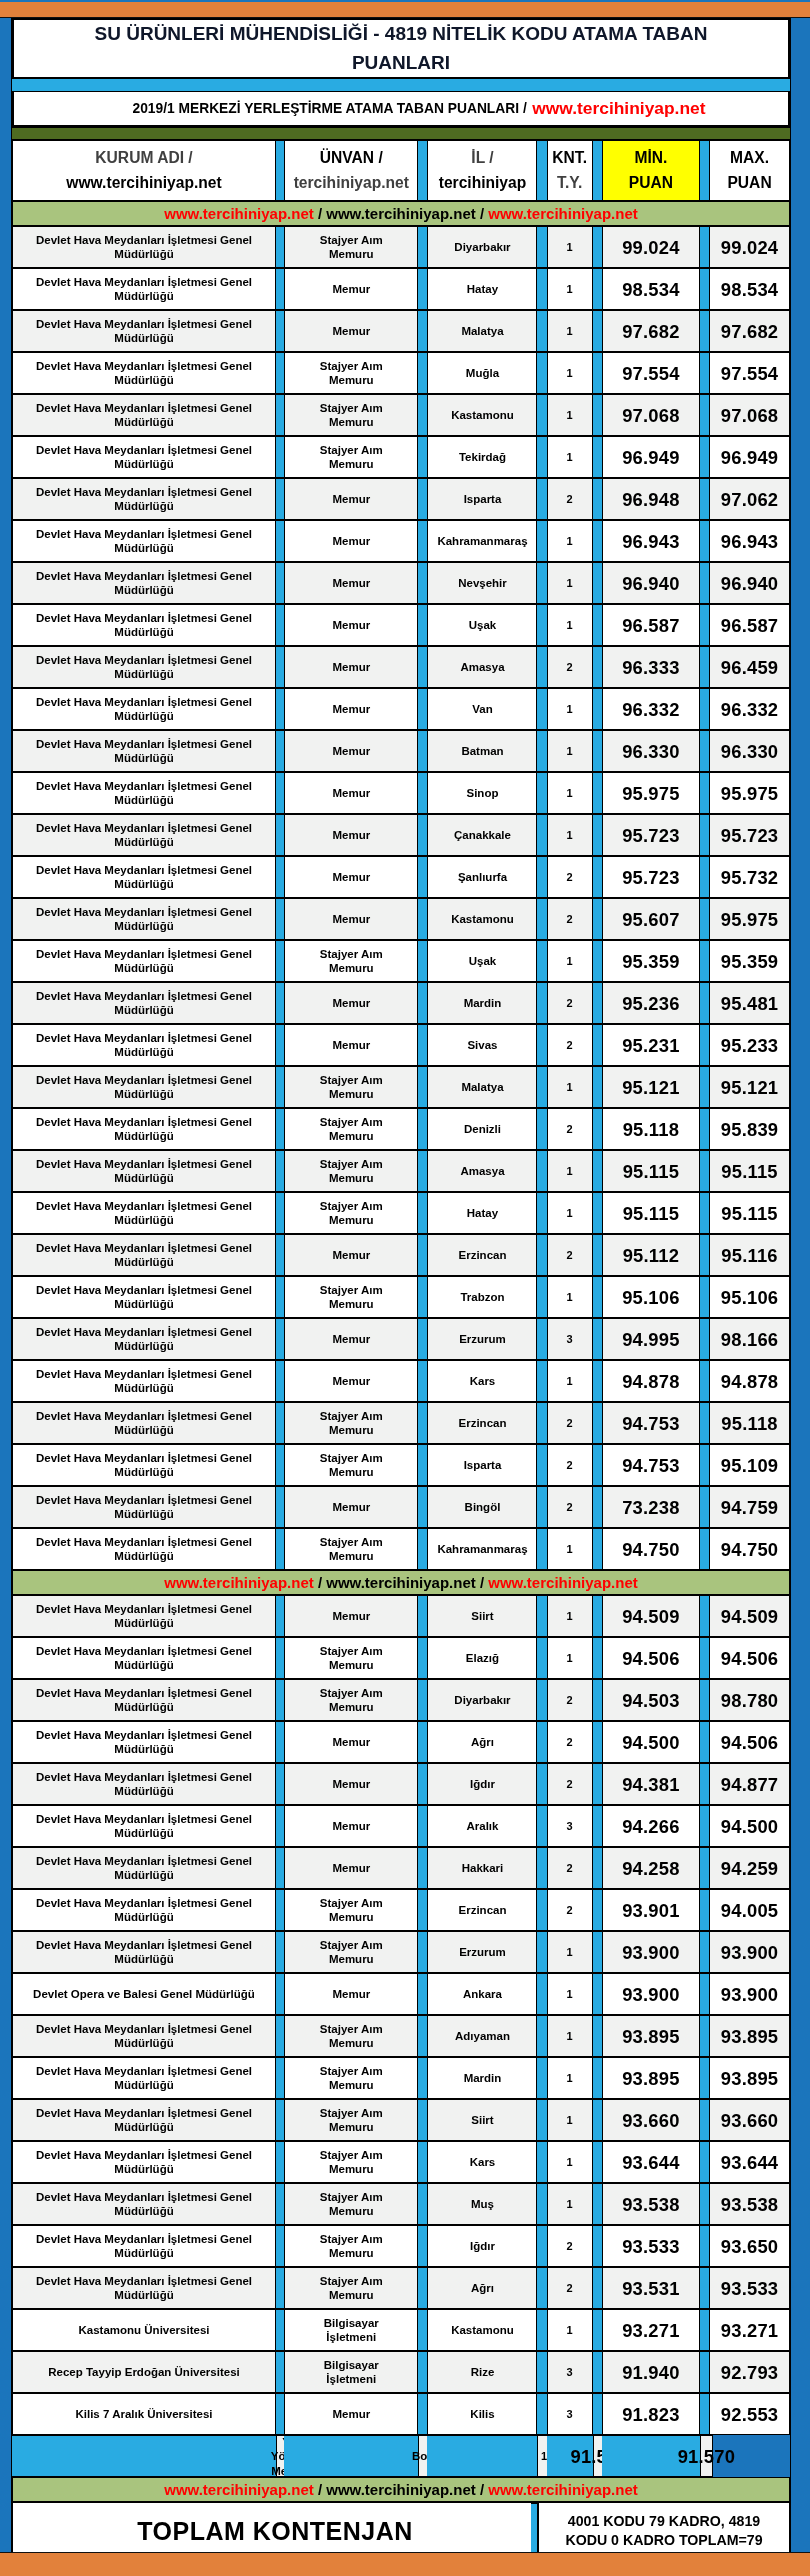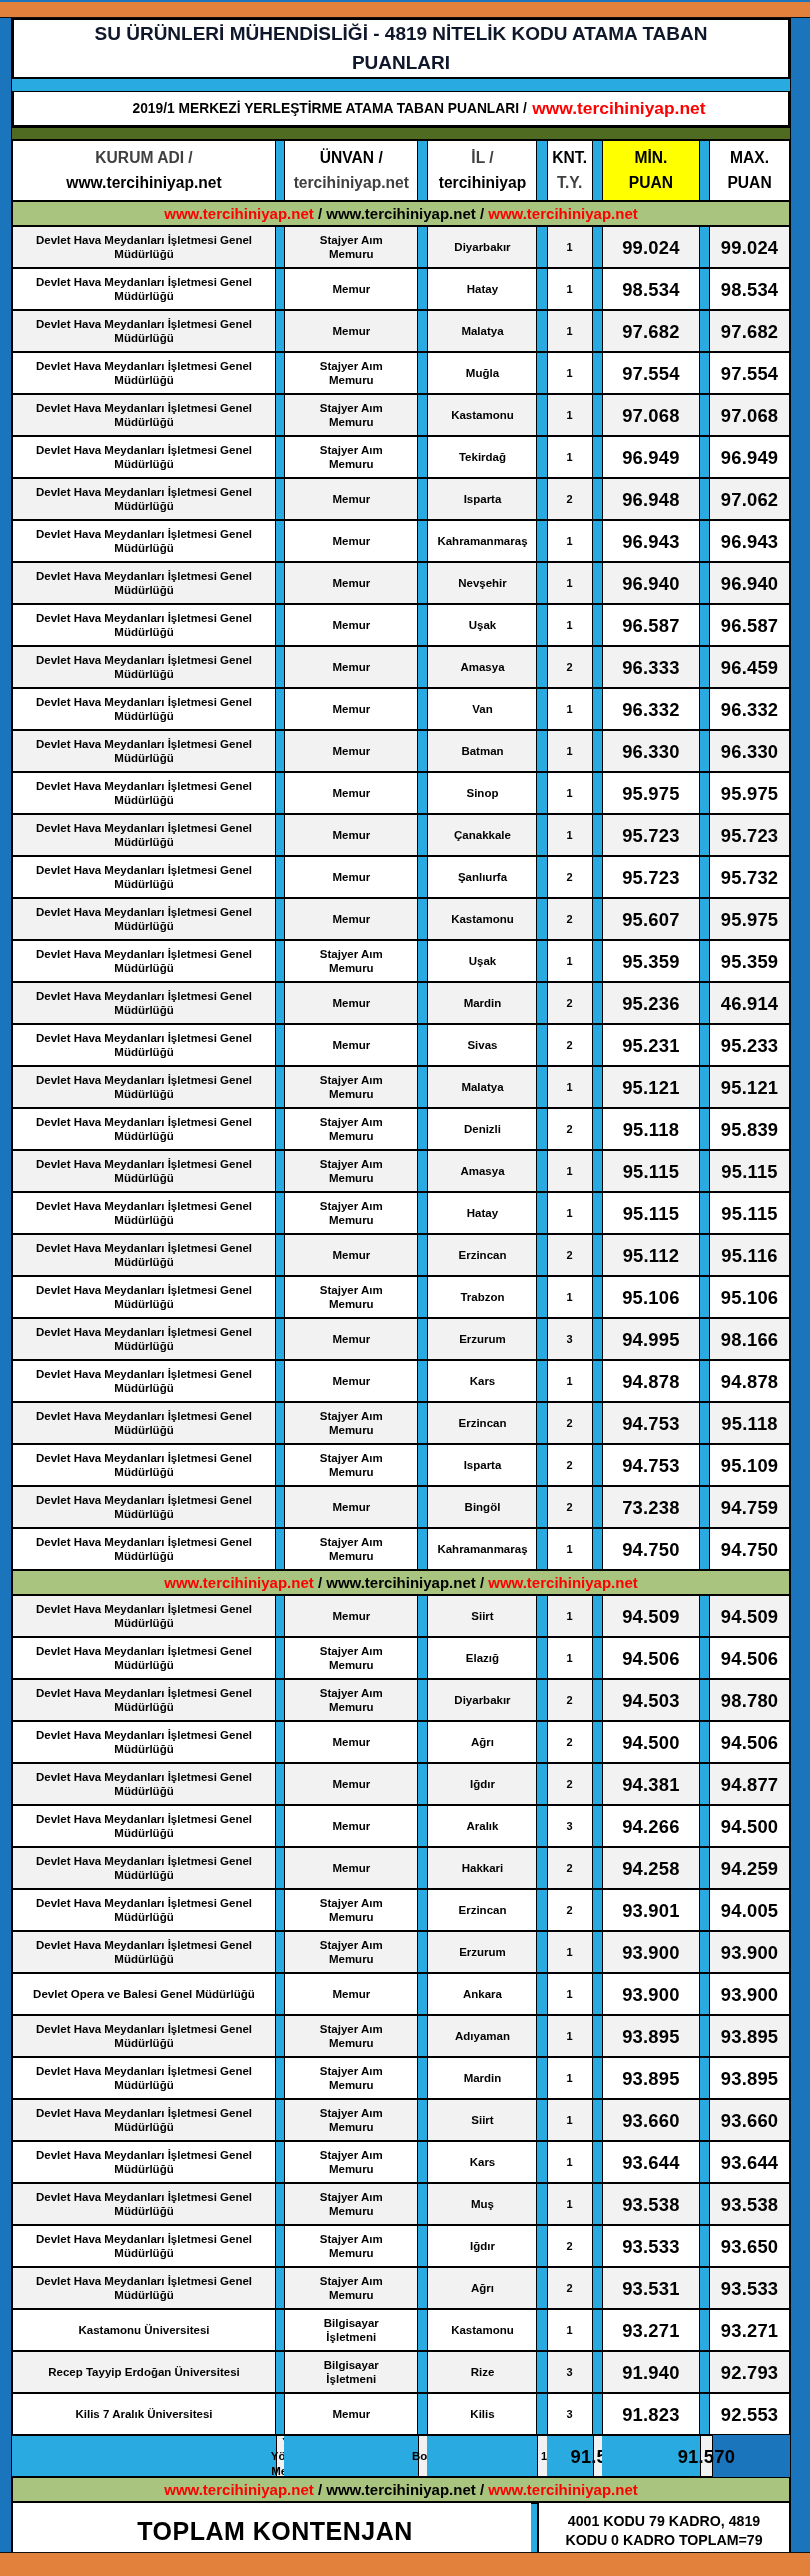--- a/index.html
+++ b/index.html
@@ -341,21 +341,21 @@
         <div class="cell c-kurum">Devlet Hava Meydanları İşletmesi Genel Müdürlüğü</div>
         <div class="gap"></div>
         <div class="cell c-unvan">Memur</div>
         <div class="gap"></div>
         <div class="cell c-il">Mardin</div>
         <div class="gap"></div>
         <div class="cell c-knt">2</div>
         <div class="gap"></div>
         <div class="cell c-min">95.236</div>
         <div class="gap"></div>
-        <div class="cell c-max">46.914</div>
+        <div class="cell c-max">95.481</div>
       </div>
       <div class="grid-row data-row">
         <div class="cell c-kurum">Devlet Hava Meydanları İşletmesi Genel Müdürlüğü</div>
         <div class="gap"></div>
         <div class="cell c-unvan">Memur</div>
         <div class="gap"></div>
         <div class="cell c-il">Sivas</div>
         <div class="gap"></div>
         <div class="cell c-knt">2</div>
         <div class="gap"></div>

